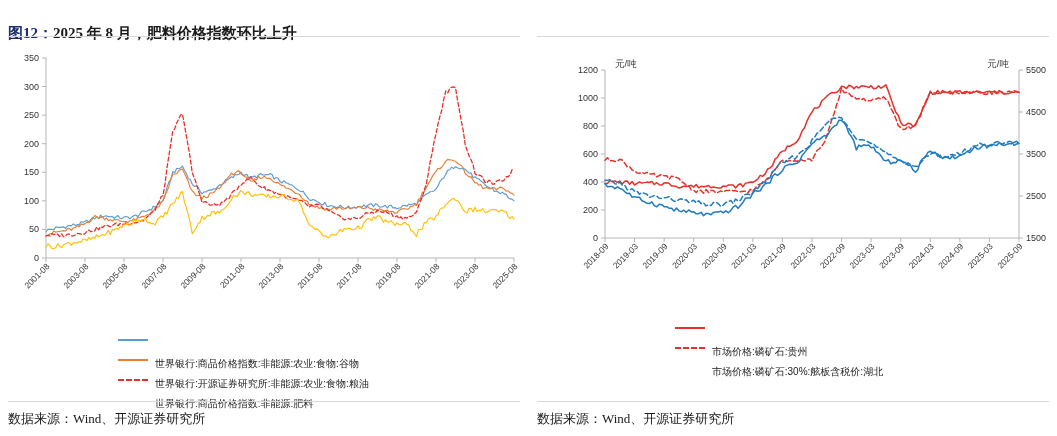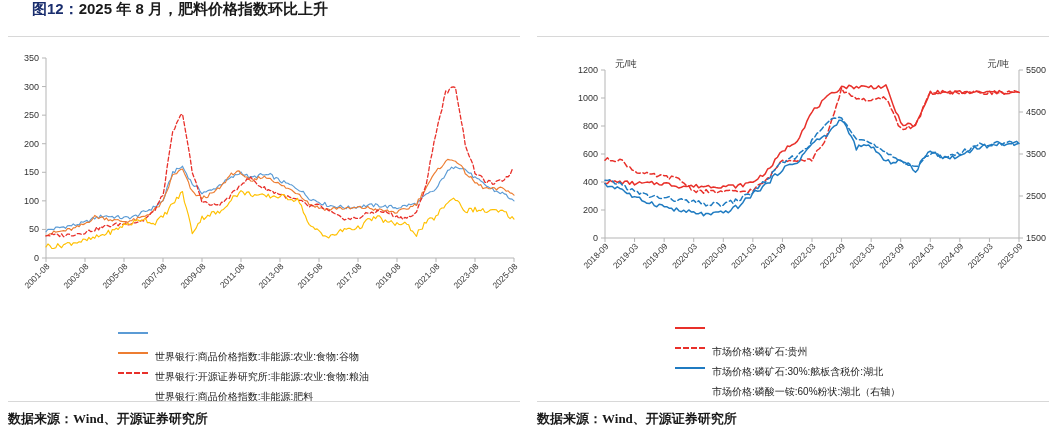--- a/index.html
+++ b/index.html
@@ -13,33 +13,33 @@
   }
   .page { position:relative; width:1057px; height:436px; }
 
   .panel { position:absolute; top:0; height:436px; }
   .panel-left { left:0; width:528px; }
   .panel-right { left:529px; width:528px; }
 
   .divider { position:absolute; left:528px; top:0; width:1px; height:436px; background:#ffffff; }
 
   .title {
-    position:absolute; top:0; left:8px; right:8px;
-    font-family:Liberation Sans, sans-serif;
+    position:absolute; top:24px; left:8px; right:8px;
+    font-family:Liberation Serif, serif;
     font-weight:bold; font-size:15px; color:#1a1a1a;
-    letter-spacing:0px; white-space:nowrap;margin-left:24px;
+    letter-spacing:0px; white-space:nowrap;
   }
   .title .tnum { color:#1a2e6e; }
 
   .hr-top { position:absolute; left:8px; right:8px; top:36px; height:1px; background:#d8d8d8; }
   .hr-bot { position:absolute; left:8px; right:8px; bottom:34px; height:1px; background:#d8d8d8; }
 
   .source {
     position:absolute; left:8px; bottom:8px;
-    font-size:13px; font-weight:bold; color:#1a1a1a;
+    font-size:13px; font-weight:normal; color:#1a1a1a;
     font-family:"Liberation Serif", serif; white-space:nowrap;
   }
 
   .plot { position:absolute; }
   svg { display:block; overflow:visible; }
 
   .axis-label {
     font-family:"Liberation Sans", sans-serif;
     font-size:9px; fill:#333;
   }
@@ -115,21 +115,21 @@
           <text x="0" y="0" class="tick-x-rot" text-anchor="end" transform="translate(479,221) rotate(-45)">2023-08</text>
           <line x1="514" y1="212" x2="514" y2="216" stroke="#b5b5b5" stroke-width="1"></line>
           <text x="0" y="0" class="tick-x-rot" text-anchor="end" transform="translate(518,221) rotate(-45)">2025-08</text>
           <path d="M46.00 185.73 L47.95 183.24 L49.90 183.42 L51.85 183.37 L53.80 183.58 L55.75 181.10 L57.70 181.02 L59.65 181.59 L61.60 181.17 L63.55 180.83 L65.50 182.33 L67.45 179.89 L69.40 179.48 L71.35 179.90 L73.30 177.92 L75.25 179.44 L77.20 178.68 L79.15 178.90 L81.10 175.70 L83.05 176.26 L85.00 175.23 L86.95 174.37 L88.90 176.41 L90.85 173.36 L92.80 171.33 L94.75 172.99 L96.70 170.57 L98.65 172.35 L100.60 169.12 L102.55 171.35 L104.50 170.29 L106.45 169.71 L108.40 170.66 L110.35 170.75 L112.30 170.37 L114.25 172.27 L116.20 170.58 L118.15 169.63 L120.10 172.46 L122.05 172.64 L124.00 170.97 L125.95 170.48 L127.90 171.03 L129.85 172.85 L131.80 171.09 L133.75 169.73 L135.70 169.07 L137.65 170.53 L139.60 168.36 L141.55 165.43 L143.50 164.79 L145.45 165.44 L147.40 165.00 L149.35 163.58 L151.30 164.18 L153.25 160.21 L155.20 161.10 L157.15 159.55 L159.10 157.17 L161.05 155.88 L163.00 154.81 L164.95 149.93 L166.90 141.82 L168.85 136.05 L170.80 133.32 L172.75 125.56 L174.70 126.67 L176.65 122.22 L178.60 122.74 L180.55 122.08 L182.50 120.22 L184.45 124.19 L186.40 127.56 L188.35 132.67 L190.30 133.45 L192.25 138.32 L194.20 140.39 L196.15 139.97 L198.10 141.10 L200.05 145.42 L202.00 147.80 L203.95 145.83 L205.90 146.04 L207.85 144.59 L209.80 143.94 L211.75 144.13 L213.70 142.78 L215.65 143.18 L217.60 140.61 L219.55 138.79 L221.50 138.91 L223.45 137.40 L225.40 133.84 L227.35 133.85 L229.30 132.55 L231.25 130.75 L233.20 131.38 L235.15 128.47 L237.10 128.72 L239.05 128.28 L241.00 125.96 L242.95 129.12 L244.90 129.10 L246.85 128.32 L248.80 131.98 L250.75 130.50 L252.70 130.88 L254.65 129.91 L256.60 131.87 L258.55 129.07 L260.50 127.53 L262.45 128.86 L264.40 128.99 L266.35 128.66 L268.30 128.70 L270.25 127.45 L272.20 128.77 L274.15 133.15 L276.10 131.41 L278.05 132.24 L280.00 135.52 L281.95 136.94 L283.90 134.64 L285.85 136.92 L287.80 137.20 L289.75 138.48 L291.70 138.83 L293.65 140.35 L295.60 142.31 L297.55 143.64 L299.50 144.94 L301.45 145.57 L303.40 145.43 L305.35 148.89 L307.30 151.07 L309.25 153.78 L311.20 154.56 L313.15 153.43 L315.10 154.33 L317.05 155.72 L319.00 156.59 L320.95 158.27 L322.90 158.87 L324.85 156.37 L326.80 160.33 L328.75 160.47 L330.70 159.55 L332.65 159.94 L334.60 160.70 L336.55 161.82 L338.50 161.00 L340.45 159.26 L342.40 161.17 L344.35 162.27 L346.30 162.66 L348.25 159.97 L350.20 162.08 L352.15 162.39 L354.10 160.95 L356.05 162.39 L358.00 160.50 L359.95 160.81 L361.90 161.41 L363.85 158.88 L365.80 160.79 L367.75 159.30 L369.70 157.99 L371.65 157.85 L373.60 160.76 L375.55 157.71 L377.50 158.57 L379.45 161.02 L381.40 161.08 L383.35 160.42 L385.30 159.22 L387.25 162.02 L389.20 159.55 L391.15 159.43 L393.10 161.93 L395.05 161.58 L397.00 162.72 L398.95 162.04 L400.90 161.71 L402.85 159.47 L404.80 159.29 L406.75 160.35 L408.70 158.04 L410.65 158.71 L412.60 157.95 L414.55 157.24 L416.50 159.45 L418.45 154.97 L420.40 153.82 L422.35 150.98 L424.30 149.63 L426.25 148.07 L428.20 147.19 L430.15 145.74 L432.10 145.45 L434.05 144.95 L436.00 142.94 L437.95 140.19 L439.90 135.52 L441.85 133.03 L443.80 132.08 L445.75 128.23 L447.70 124.37 L449.65 123.73 L451.60 121.12 L453.55 122.59 L455.50 120.79 L457.45 121.81 L459.40 122.68 L461.35 122.73 L463.30 122.48 L465.25 123.27 L467.20 125.46 L469.15 127.19 L471.10 126.97 L473.05 131.71 L475.00 130.82 L476.95 132.40 L478.90 132.97 L480.85 135.06 L482.80 136.23 L484.75 138.54 L486.70 140.41 L488.65 141.13 L490.60 142.34 L492.55 142.53 L494.50 145.58 L496.45 144.92 L498.40 146.30 L500.35 147.66 L502.30 146.18 L504.25 147.86 L506.20 148.40 L508.15 151.65 L510.10 152.94 L512.05 153.17 L514.00 154.86" fill="none" stroke="#5B9BD5" stroke-width="1.15" stroke-linejoin="round" stroke-linecap="round"></path>
           <path d="M46.00 189.73 L47.95 189.22 L49.90 187.81 L51.85 187.57 L53.80 185.02 L55.75 186.15 L57.70 185.69 L59.65 185.36 L61.60 184.98 L63.55 184.66 L65.50 185.02 L67.45 182.59 L69.40 182.52 L71.35 184.31 L73.30 181.84 L75.25 181.68 L77.20 179.70 L79.15 180.62 L81.10 177.99 L83.05 178.62 L85.00 177.62 L86.95 176.35 L88.90 176.43 L90.85 175.12 L92.80 172.55 L94.75 169.48 L96.70 170.81 L98.65 172.60 L100.60 171.38 L102.55 170.79 L104.50 173.77 L106.45 171.98 L108.40 174.61 L110.35 173.76 L112.30 174.95 L114.25 173.45 L116.20 173.70 L118.15 173.60 L120.10 175.11 L122.05 175.43 L124.00 175.69 L125.95 175.50 L127.90 176.44 L129.85 174.74 L131.80 174.56 L133.75 172.65 L135.70 174.55 L137.65 171.17 L139.60 171.68 L141.55 170.62 L143.50 170.36 L145.45 170.09 L147.40 168.82 L149.35 168.79 L151.30 166.73 L153.25 164.60 L155.20 161.83 L157.15 160.99 L159.10 160.72 L161.05 156.36 L163.00 154.55 L164.95 149.24 L166.90 145.30 L168.85 140.69 L170.80 133.41 L172.75 128.48 L174.70 127.95 L176.65 127.68 L178.60 124.91 L180.55 123.51 L182.50 123.01 L184.45 127.38 L186.40 131.49 L188.35 135.64 L190.30 142.44 L192.25 144.74 L194.20 146.83 L196.15 149.73 L198.10 149.37 L200.05 149.48 L202.00 152.94 L203.95 149.85 L205.90 151.56 L207.85 151.33 L209.80 147.05 L211.75 146.91 L213.70 146.49 L215.65 144.46 L217.60 141.83 L219.55 142.70 L221.50 139.60 L223.45 136.92 L225.40 136.63 L227.35 132.11 L229.30 130.27 L231.25 126.98 L233.20 128.94 L235.15 127.11 L237.10 125.15 L239.05 124.89 L241.00 128.02 L242.95 128.98 L244.90 130.93 L246.85 131.03 L248.80 132.70 L250.75 135.05 L252.70 135.23 L254.65 132.65 L256.60 133.74 L258.55 130.57 L260.50 132.55 L262.45 131.93 L264.40 130.09 L266.35 132.11 L268.30 132.42 L270.25 132.27 L272.20 134.67 L274.15 136.28 L276.10 136.63 L278.05 136.42 L280.00 138.27 L281.95 139.66 L283.90 139.72 L285.85 142.23 L287.80 142.24 L289.75 143.07 L291.70 144.06 L293.65 145.71 L295.60 147.54 L297.55 147.74 L299.50 148.37 L301.45 151.55 L303.40 153.40 L305.35 154.67 L307.30 155.13 L309.25 158.92 L311.20 158.47 L313.15 159.79 L315.10 161.27 L317.05 159.86 L319.00 162.49 L320.95 161.83 L322.90 162.57 L324.85 164.43 L326.80 162.47 L328.75 163.21 L330.70 164.05 L332.65 162.00 L334.60 161.42 L336.55 163.27 L338.50 161.56 L340.45 161.44 L342.40 163.23 L344.35 162.95 L346.30 161.64 L348.25 161.28 L350.20 162.91 L352.15 161.80 L354.10 161.52 L356.05 161.75 L358.00 160.92 L359.95 160.25 L361.90 162.24 L363.85 162.51 L365.80 162.08 L367.75 160.32 L369.70 162.41 L371.65 162.83 L373.60 164.29 L375.55 162.78 L377.50 165.24 L379.45 162.77 L381.40 163.45 L383.35 165.01 L385.30 164.65 L387.25 163.92 L389.20 166.00 L391.15 165.30 L393.10 165.53 L395.05 167.26 L397.00 166.82 L398.95 164.21 L400.90 163.16 L402.85 162.69 L404.80 162.75 L406.75 163.27 L408.70 162.92 L410.65 160.24 L412.60 160.50 L414.55 158.04 L416.50 159.51 L418.45 153.02 L420.40 152.46 L422.35 146.29 L424.30 145.77 L426.25 141.46 L428.20 137.89 L430.15 134.81 L432.10 130.87 L434.05 127.94 L436.00 125.35 L437.95 122.25 L439.90 122.79 L441.85 121.03 L443.80 118.29 L445.75 115.09 L447.70 113.40 L449.65 113.88 L451.60 113.97 L453.55 114.81 L455.50 115.25 L457.45 117.34 L459.40 118.47 L461.35 119.48 L463.30 122.03 L465.25 127.73 L467.20 129.30 L469.15 131.09 L471.10 130.64 L473.05 134.14 L475.00 136.91 L476.95 136.83 L478.90 139.29 L480.85 138.64 L482.80 142.62 L484.75 142.03 L486.70 141.58 L488.65 142.59 L490.60 142.77 L492.55 141.50 L494.50 141.90 L496.45 143.97 L498.40 142.02 L500.35 141.15 L502.30 141.71 L504.25 143.11 L506.20 145.20 L508.15 144.79 L510.10 146.86 L512.05 147.32 L514.00 149.14" fill="none" stroke="#ED7D31" stroke-width="1.15" stroke-linejoin="round" stroke-linecap="round"></path>
           <path d="M46.00 189.99 L47.95 189.44 L49.90 189.89 L51.85 187.67 L53.80 188.71 L55.75 187.66 L57.70 188.46 L59.65 190.53 L61.60 187.88 L63.55 190.76 L65.50 189.92 L67.45 188.03 L69.40 188.20 L71.35 189.80 L73.30 189.83 L75.25 189.07 L77.20 187.69 L79.15 187.53 L81.10 188.22 L83.05 188.36 L85.00 187.62 L86.95 185.27 L88.90 184.09 L90.85 185.69 L92.80 185.19 L94.75 184.90 L96.70 181.06 L98.65 183.85 L100.60 180.61 L102.55 181.56 L104.50 179.65 L106.45 178.99 L108.40 179.89 L110.35 180.81 L112.30 179.61 L114.25 178.15 L116.20 177.05 L118.15 179.72 L120.10 177.54 L122.05 178.45 L124.00 178.19 L125.95 176.87 L127.90 178.79 L129.85 178.66 L131.80 177.76 L133.75 176.89 L135.70 176.84 L137.65 176.14 L139.60 175.57 L141.55 174.34 L143.50 174.99 L145.45 172.63 L147.40 170.71 L149.35 169.15 L151.30 166.56 L153.25 165.50 L155.20 164.27 L157.15 158.99 L159.10 155.89 L161.05 150.75 L163.00 149.65 L164.95 138.21 L166.90 122.56 L168.85 109.76 L170.80 97.57 L172.75 85.21 L174.70 82.87 L176.65 77.04 L178.60 73.29 L180.55 69.13 L182.50 67.98 L184.45 78.98 L186.40 90.24 L188.35 101.12 L190.30 112.76 L192.25 126.64 L194.20 131.86 L196.15 136.65 L198.10 143.81 L200.05 149.21 L202.00 156.61 L203.95 155.94 L205.90 155.70 L207.85 157.21 L209.80 159.17 L211.75 159.11 L213.70 157.55 L215.65 158.80 L217.60 158.57 L219.55 159.62 L221.50 156.23 L223.45 156.32 L225.40 153.95 L227.35 151.75 L229.30 152.51 L231.25 147.59 L233.20 145.03 L235.15 144.18 L237.10 143.68 L239.05 140.04 L241.00 139.44 L242.95 137.20 L244.90 136.64 L246.85 132.78 L248.80 133.72 L250.75 131.04 L252.70 133.78 L254.65 135.18 L256.60 137.68 L258.55 139.76 L260.50 140.64 L262.45 142.29 L264.40 140.61 L266.35 144.74 L268.30 143.69 L270.25 144.61 L272.20 144.57 L274.15 147.33 L276.10 146.28 L278.05 147.79 L280.00 148.62 L281.95 148.32 L283.90 148.90 L285.85 152.12 L287.80 149.69 L289.75 151.17 L291.70 152.13 L293.65 152.43 L295.60 152.75 L297.55 153.30 L299.50 154.44 L301.45 154.36 L303.40 155.87 L305.35 157.12 L307.30 159.36 L309.25 161.04 L311.20 159.36 L313.15 159.93 L315.10 158.73 L317.05 158.02 L319.00 158.50 L320.95 159.79 L322.90 162.36 L324.85 162.35 L326.80 162.93 L328.75 164.67 L330.70 164.82 L332.65 166.35 L334.60 167.53 L336.55 168.49 L338.50 169.05 L340.45 170.40 L342.40 172.48 L344.35 173.98 L346.30 173.22 L348.25 172.37 L350.20 173.51 L352.15 171.85 L354.10 171.37 L356.05 172.46 L358.00 172.43 L359.95 172.23 L361.90 170.69 L363.85 169.01 L365.80 166.53 L367.75 167.09 L369.70 167.61 L371.65 166.04 L373.60 167.22 L375.55 166.70 L377.50 163.91 L379.45 165.15 L381.40 166.01 L383.35 166.43 L385.30 164.70 L387.25 166.69 L389.20 167.74 L391.15 166.73 L393.10 170.57 L395.05 170.83 L397.00 169.80 L398.95 172.68 L400.90 170.77 L402.85 173.32 L404.80 171.39 L406.75 172.17 L408.70 170.21 L410.65 170.57 L412.60 169.77 L414.55 167.71 L416.50 166.00 L418.45 160.25 L420.40 155.02 L422.35 151.29 L424.30 143.96 L426.25 138.23 L428.20 128.15 L430.15 115.68 L432.10 107.25 L434.05 95.67 L436.00 88.07 L437.95 78.01 L439.90 70.25 L441.85 63.94 L443.80 52.93 L445.75 44.91 L447.70 46.92 L449.65 42.66 L451.60 41.26 L453.55 40.86 L455.50 41.74 L457.45 53.55 L459.40 64.27 L461.35 75.52 L463.30 85.01 L465.25 99.17 L467.20 104.71 L469.15 110.05 L471.10 114.08 L473.05 118.75 L475.00 127.63 L476.95 129.12 L478.90 129.07 L480.85 129.63 L482.80 131.70 L484.75 136.11 L486.70 137.07 L488.65 134.30 L490.60 135.12 L492.55 138.25 L494.50 137.78 L496.45 135.03 L498.40 134.32 L500.35 133.61 L502.30 135.29 L504.25 133.97 L506.20 130.73 L508.15 130.73 L510.10 128.71 L512.05 123.74 L514.00 123.43" fill="none" stroke="#E8302A" stroke-width="1.3" stroke-linejoin="round" stroke-linecap="round" stroke-dasharray="4,2.5"></path>
           <path d="M46.00 200.91 L47.95 197.98 L49.90 199.69 L51.85 202.51 L53.80 202.36 L55.75 201.77 L57.70 197.68 L59.65 200.03 L61.60 201.76 L63.55 198.74 L65.50 197.89 L67.45 196.61 L69.40 196.70 L71.35 199.38 L73.30 196.87 L75.25 196.77 L77.20 197.09 L79.15 195.72 L81.10 196.18 L83.05 193.05 L85.00 193.23 L86.95 194.65 L88.90 191.37 L90.85 193.51 L92.80 191.08 L94.75 192.28 L96.70 188.77 L98.65 190.87 L100.60 189.35 L102.55 188.50 L104.50 189.34 L106.45 187.82 L108.40 184.18 L110.35 188.51 L112.30 183.51 L114.25 183.83 L116.20 182.21 L118.15 183.51 L120.10 180.78 L122.05 181.43 L124.00 177.26 L125.95 178.67 L127.90 177.53 L129.85 178.49 L131.80 178.81 L133.75 174.62 L135.70 174.72 L137.65 173.72 L139.60 174.97 L141.55 174.35 L143.50 173.80 L145.45 171.85 L147.40 176.67 L149.35 176.45 L151.30 177.69 L153.25 177.34 L155.20 178.84 L157.15 173.99 L159.10 171.91 L161.05 169.94 L163.00 171.21 L164.95 166.33 L166.90 168.02 L168.85 162.58 L170.80 158.49 L172.75 157.52 L174.70 156.64 L176.65 151.24 L178.60 152.40 L180.55 146.77 L182.50 145.62 L184.45 156.13 L186.40 161.93 L188.35 168.97 L190.30 177.09 L192.25 187.60 L194.20 184.88 L196.15 182.11 L198.10 177.53 L200.05 176.56 L202.00 170.14 L203.95 173.56 L205.90 171.51 L207.85 169.20 L209.80 170.26 L211.75 165.83 L213.70 165.45 L215.65 168.05 L217.60 165.22 L219.55 167.12 L221.50 164.25 L223.45 163.41 L225.40 161.38 L227.35 159.79 L229.30 156.40 L231.25 154.35 L233.20 149.81 L235.15 149.81 L237.10 150.62 L239.05 146.99 L241.00 144.65 L242.95 146.01 L244.90 148.83 L246.85 146.16 L248.80 145.89 L250.75 149.40 L252.70 150.63 L254.65 148.65 L256.60 149.13 L258.55 148.85 L260.50 148.23 L262.45 147.93 L264.40 148.93 L266.35 150.80 L268.30 148.22 L270.25 152.05 L272.20 150.63 L274.15 149.90 L276.10 150.95 L278.05 151.98 L280.00 150.86 L281.95 148.46 L283.90 148.67 L285.85 150.80 L287.80 153.69 L289.75 153.75 L291.70 153.33 L293.65 155.47 L295.60 154.49 L297.55 152.28 L299.50 157.05 L301.45 159.41 L303.40 166.66 L305.35 169.70 L307.30 175.24 L309.25 178.61 L311.20 180.24 L313.15 180.92 L315.10 183.32 L317.05 182.85 L319.00 184.63 L320.95 186.63 L322.90 189.84 L324.85 189.79 L326.80 190.80 L328.75 192.02 L330.70 189.07 L332.65 188.43 L334.60 189.15 L336.55 188.59 L338.50 185.72 L340.45 183.37 L342.40 185.68 L344.35 182.58 L346.30 183.33 L348.25 182.36 L350.20 182.40 L352.15 183.72 L354.10 183.78 L356.05 182.46 L358.00 179.85 L359.95 182.80 L361.90 181.72 L363.85 176.90 L365.80 174.31 L367.75 172.64 L369.70 172.73 L371.65 174.63 L373.60 170.65 L375.55 172.68 L377.50 169.83 L379.45 169.86 L381.40 172.28 L383.35 176.51 L385.30 173.86 L387.25 175.97 L389.20 176.10 L391.15 174.70 L393.10 177.00 L395.05 179.38 L397.00 176.60 L398.95 178.43 L400.90 178.74 L402.85 177.67 L404.80 176.21 L406.75 178.20 L408.70 178.78 L410.65 184.42 L412.60 185.15 L414.55 187.74 L416.50 190.35 L418.45 183.81 L420.40 183.55 L422.35 183.06 L424.30 176.44 L426.25 177.12 L428.20 173.11 L430.15 171.75 L432.10 172.01 L434.05 174.09 L436.00 169.76 L437.95 169.05 L439.90 163.38 L441.85 162.05 L443.80 161.96 L445.75 158.65 L447.70 156.84 L449.65 154.78 L451.60 153.52 L453.55 152.13 L455.50 154.47 L457.45 154.62 L459.40 156.41 L461.35 160.41 L463.30 164.00 L465.25 165.96 L467.20 166.72 L469.15 162.34 L471.10 162.22 L473.05 165.94 L475.00 161.31 L476.95 165.60 L478.90 164.25 L480.85 164.63 L482.80 162.53 L484.75 166.00 L486.70 166.44 L488.65 165.23 L490.60 163.84 L492.55 163.62 L494.50 163.48 L496.45 163.83 L498.40 166.18 L500.35 164.34 L502.30 164.12 L504.25 165.56 L506.20 165.75 L508.15 170.85 L510.10 172.56 L512.05 170.60 L514.00 173.14" fill="none" stroke="#FFC000" stroke-width="1.15" stroke-linejoin="round" stroke-linecap="round"></path>
         </svg>
     </div>
 
-    <div class="legend" style="left:118px; top:323px;">
+    <div class="legend" style="left:118px; top:330px;">
       <div class="legend-row">
         <span class="legend-swatch">
             <i style="background:#5B9BD5"></i>
           </span>
         <span class="legend-label">世界银行:商品价格指数:非能源:农业:食物:谷物</span>
       </div>
       <div class="legend-row">
         <span class="legend-swatch">
             <i style="background:#ED7D31"></i>
           </span>
@@ -226,25 +226,19 @@
             <i style="background:#E8302A"></i>
           </span>
         <span class="legend-label">市场价格:磷矿石:贵州</span>
       </div>
       <div class="legend-row">
         <span class="legend-swatch">
           <i style="background:transparent; border-top:2px dashed #E8302A; height:0"></i>
         </span>
         <span class="legend-label">市场价格:磷矿石:30%:舷板含税价:湖北</span>
       </div>
-      <div class="legend-row">
-        <span class="legend-swatch">
-            <i style="background:#1F7BC1"></i>
-          </span>
-        <span class="legend-label">市场价格:磷酸一铵:60%粉状:湖北（右轴）</span>
-      </div>
     </div>
 
     <div class="hr-bot"></div>
     <div class="source">数据来源：Wind、开源证券研究所</div>
   </div>
 
 </div>
 
 </body></html>

